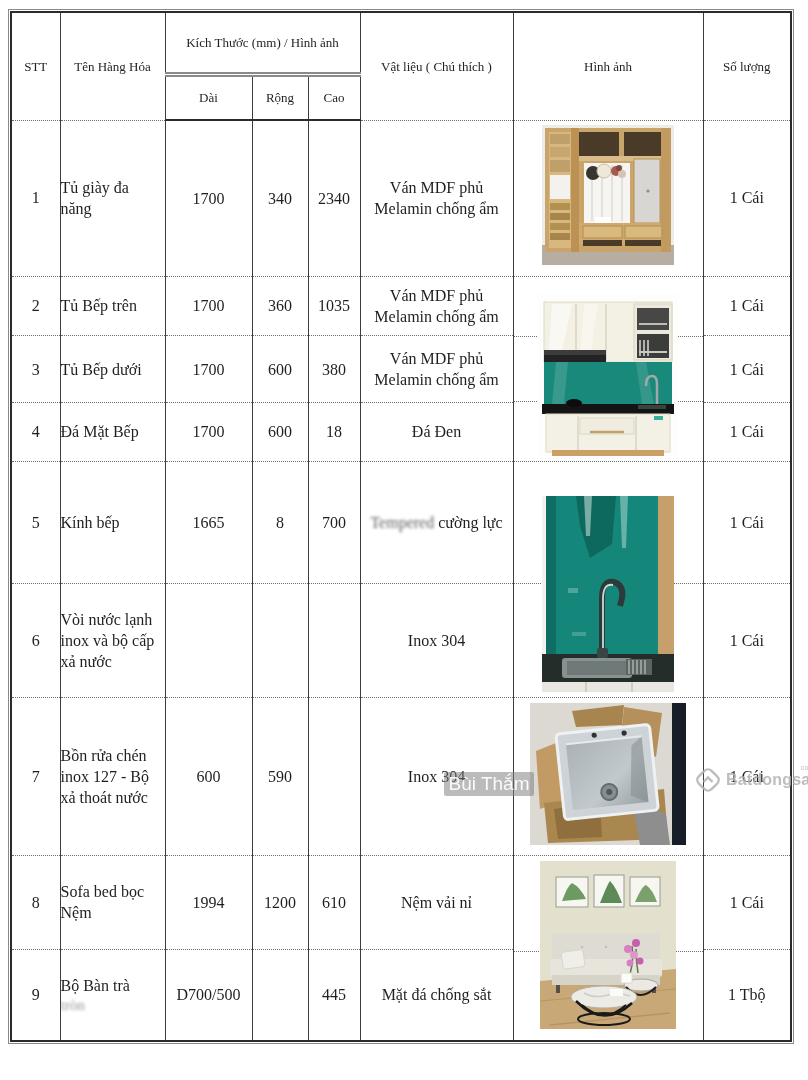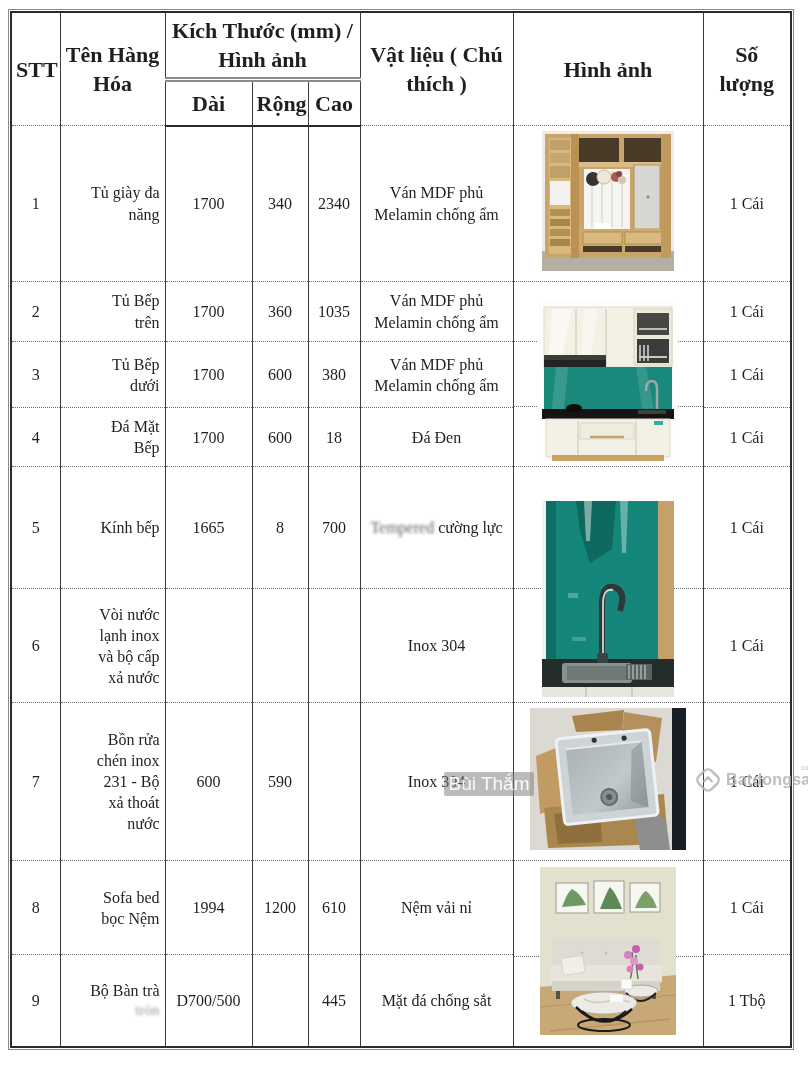--- a/index.html
+++ b/index.html
@@ -17,26 +17,26 @@
   }
   col.c-stt{width:49px}col.c-name{width:105px}col.c-dai{width:87px}
   col.c-rong{width:56px}col.c-cao{width:52px}col.c-mat{width:153px}
   col.c-img{width:190px}col.c-qty{width:88px}
   th,td{
     border-left:1px solid #3c3c3c;border-right:1px solid #3c3c3c;
     text-align:center;vertical-align:middle;
     font-size:16px;line-height:1.32;padding:3px 4px;box-sizing:border-box;
     overflow:hidden;
   }
-  thead th{font-weight:bold;font-size:22px;}
+  thead th{font-weight:normal;font-size:13px;}
   th.size-head{border-bottom:5px double #8a8a8a;}
   thead tr.sub th{border-bottom:2px solid #2b2b2b;margin-top:44px;}
   tbody td{border-top:1px dotted #6e6e6e;border-bottom:1px dotted #6e6e6e;}
   tbody tr:last-child td{border-bottom:2px solid #2b2b2b;}
-  td.name{text-align:right;padding-left:25px;padding-right:5px;}
+  td.name{text-align:left;padding-left:0;padding-right:5px;}
   tr.h-hd1{height:62px}tr.h-hd2{height:46px}
   tr.h-r1{height:156px}tr.h-r2{height:58px}tr.h-r3{height:64px}tr.h-r4{height:57px}
   tr.h-r5{height:120px}tr.h-r6{height:112px}tr.h-r7{height:158px}
   tr.h-r8{height:94px}tr.h-r9{height:92px}
   td.img-cell{position:relative;padding:0;text-align:center;}
   td.img-cell svg{position:relative;z-index:1;display:inline-block;}
   td.va-top{vertical-align:top;}
   .rowline{position:absolute;left:0;right:0;height:0;border-top:1px dotted #6e6e6e;z-index:0;}
   .blur1{filter:blur(1.4px);opacity:.72;margin-right:4px;}
   .blur2{filter:blur(1.8px);opacity:.5;font-size:15px;}
@@ -250,21 +250,21 @@
       <td class="name">Vòi nước lạnh inox và bộ cấp xả nước</td>
       <td></td>
       <td></td>
       <td></td>
       <td>Inox 304</td>
       <td>1 Cái</td>
     </tr>
 
     <tr class="h-r7">
       <td>7</td>
-      <td class="name">Bồn rửa chén inox 231 - Bộ xả thoát nước</td>
+      <td class="name">Bồn rửa chén inox 127 - Bộ xả thoát nước</td>
       <td>600</td>
       <td>590</td>
       <td></td>
       <td>Inox 304</td>
       <td class="img-cell">
         <svg width="156" height="142" viewBox="0 0 156 142">
           <rect width="156" height="142" fill="#dcd8d2"></rect>
           <polygon points="42,8 94,2 92,22 46,24" fill="#a8854f"></polygon>
           <polygon points="94,4 132,10 126,54 90,42" fill="#b5905c"></polygon>
           <polygon points="6,48 36,36 42,94 10,106" fill="#c29a64"></polygon>

